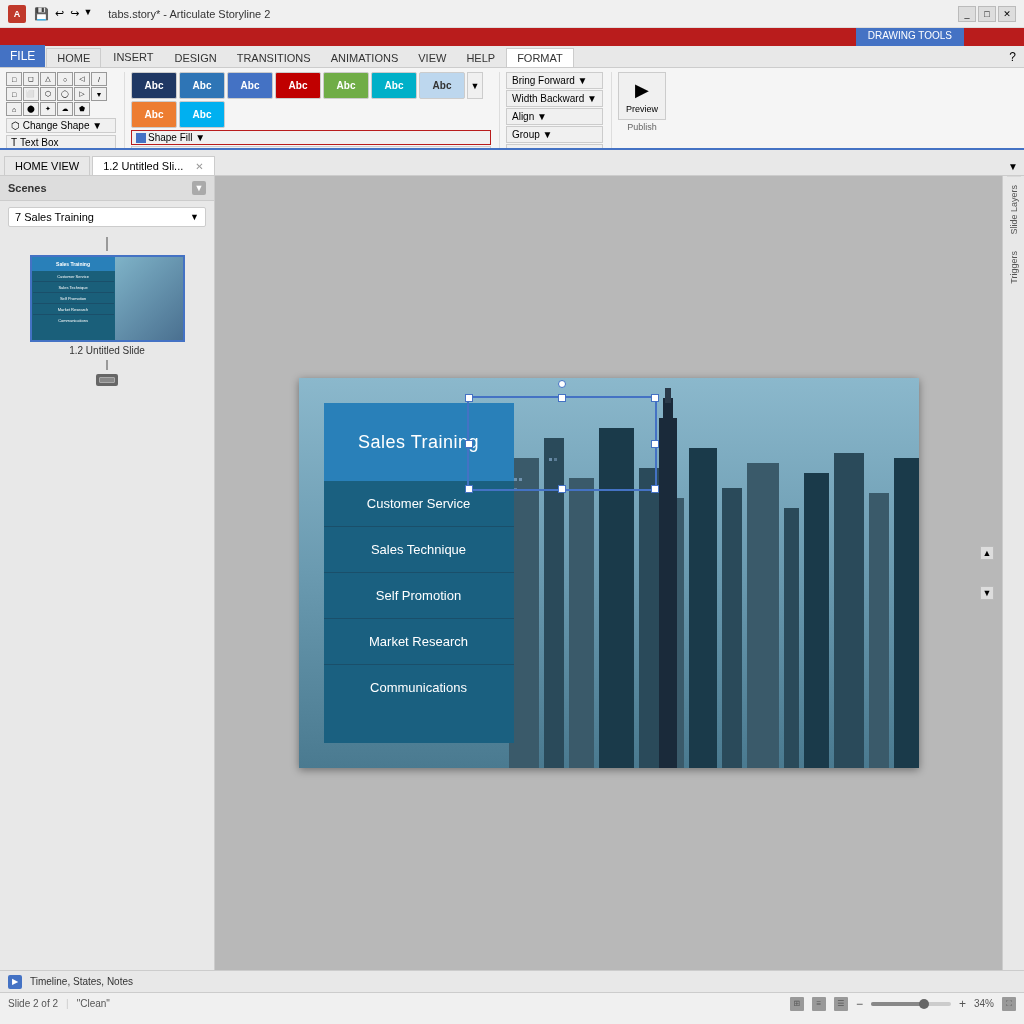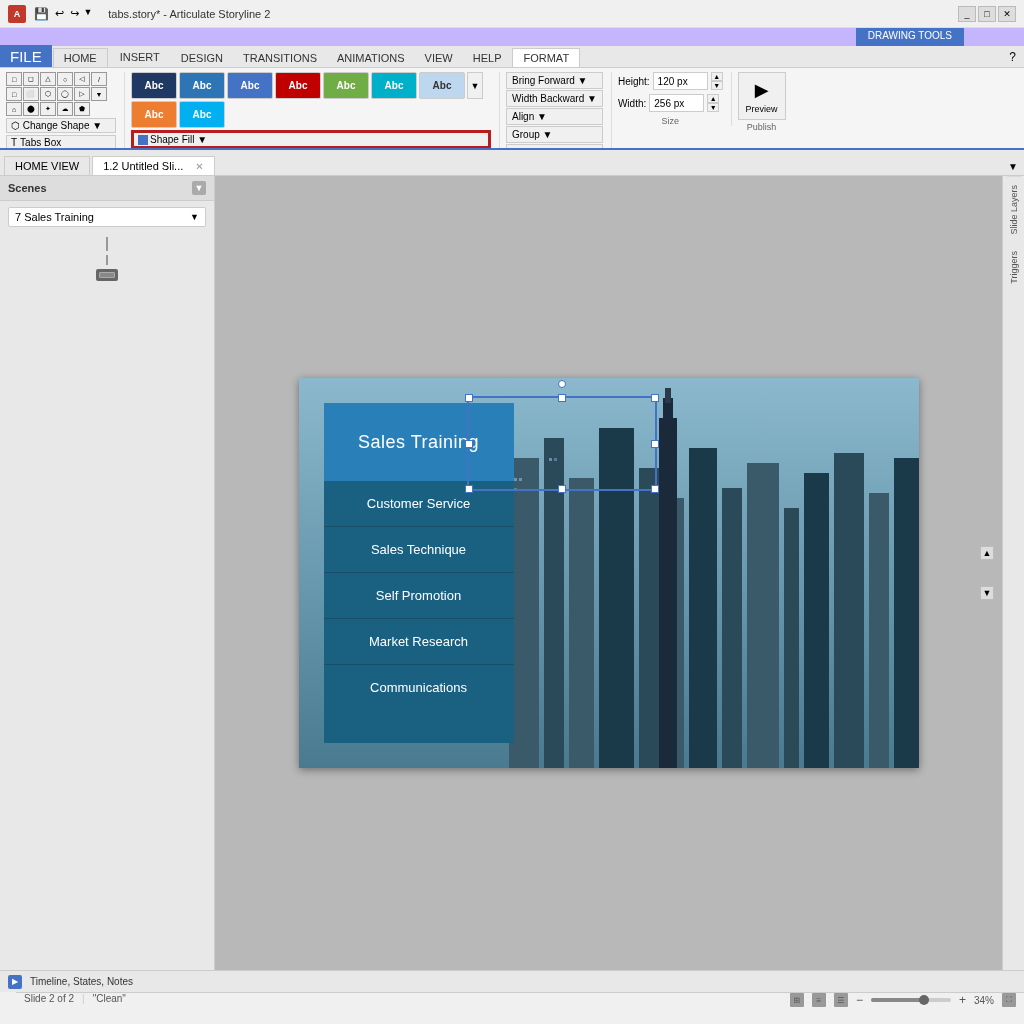--- a/index.html
+++ b/index.html
@@ -19,26 +19,26 @@
       <div style="font-size:9px;cursor:pointer;">▼</div>
     </div>
     <div style="font-size:11px;color:#333;margin-left:16px;">tabs.story* - Articulate Storyline 2</div>
     <div style="margin-left:auto;display:flex;gap:2px;">
       <div style="width:18px;height:16px;background:#ddd;border:1px solid #bbb;display:flex;align-items:center;justify-content:center;font-size:9px;cursor:pointer;">_</div>
       <div style="width:18px;height:16px;background:#ddd;border:1px solid #bbb;display:flex;align-items:center;justify-content:center;font-size:9px;cursor:pointer;">□</div>
       <div style="width:18px;height:16px;background:#ddd;border:1px solid #bbb;display:flex;align-items:center;justify-content:center;font-size:9px;cursor:pointer;">✕</div>
     </div>
   </div>
 
-  <div style="height:18px; background:#c4b5fd; display:flex; justify-content:flex-end; padding-right:60px;">
+  <div style="height:18px; background:#b91c1c; display:flex; justify-content:flex-end; padding-right:60px;">
     <div style="background:#4472c4;color:white;font-size:10px;padding:2px 12px;">DRAWING TOOLS</div>
   </div>
 
   <div style="height:22px;background:#e8e8e8;display:flex;align-items:flex-end;padding-left:0;border-bottom:1px solid #ccc;">
-    <div style="padding:3px 10px;font-size:15px;background:#4472c4;color:white;cursor:pointer;height:22px;display:flex;align-items:center;">FILE</div>
+    <div style="padding:3px 10px;font-size:12px;background:#4472c4;color:white;cursor:pointer;height:22px;display:flex;align-items:center;">FILE</div>
     <div style="padding:3px 10px;font-size:11px;background:#e8e8e8;color:#333;cursor:pointer;border:1px solid #ccc;border-bottom:none;margin-left:1px;">HOME</div>
     <div style="padding:3px 10px;font-size:11px;background:#e8e8e8;color:#333;cursor:pointer;border:1px solid transparent;margin-left:1px;">INSERT</div>
     <div style="padding:3px 10px;font-size:11px;background:#e8e8e8;color:#333;cursor:pointer;">DESIGN</div>
     <div style="padding:3px 10px;font-size:11px;background:#e8e8e8;color:#333;cursor:pointer;">TRANSITIONS</div>
     <div style="padding:3px 10px;font-size:11px;background:#e8e8e8;color:#333;cursor:pointer;">ANIMATIONS</div>
     <div style="padding:3px 10px;font-size:11px;background:#e8e8e8;color:#333;cursor:pointer;">VIEW</div>
     <div style="padding:3px 10px;font-size:11px;background:#e8e8e8;color:#333;cursor:pointer;">HELP</div>
     <div style="padding:3px 10px;font-size:11px;background:white;color:#333;cursor:pointer;border:1px solid #ccc;border-bottom:none;margin-left:1px;font-weight:500;">FORMAT</div>
     <div style="margin-left:auto;padding:3px 8px;font-size:12px;cursor:pointer;">?</div>
   </div>
@@ -68,21 +68,21 @@
         <div style="width:16px;height:14px;border:1px solid #999;background:#f0f0f0;font-size:7px;display:flex;align-items:center;justify-content:center;cursor:pointer;">☁</div>
         <div style="width:16px;height:14px;border:1px solid #999;background:#f0f0f0;font-size:7px;display:flex;align-items:center;justify-content:center;cursor:pointer;">⬟</div>
       </div>
       <div style="display:flex;flex-direction:column;gap:2px;margin-top:2px;">
         <div style="font-size:10px;background:#f0f0f0;border:1px solid #ccc;padding:1px 4px;cursor:pointer;display:flex;align-items:center;gap:3px;white-space:nowrap;">
           <span>⬡</span>
             <span>Change Shape ▼</span>
         </div>
         <div style="font-size:10px;background:#f0f0f0;border:1px solid #ccc;padding:1px 4px;cursor:pointer;display:flex;align-items:center;gap:3px;">
           <span>T</span>
-            <span>Tabs Box</span>
+            <span>Text Box</span>
         </div>
       </div>
 
     </div>
 
     <div style="border-right:1px solid #ddd;padding-right:8px;display:flex;flex-direction:column;">
       <div style="display:flex;gap:2px;flex-wrap:wrap;width:360px;">
         <div style="width:46px;height:27px;background:#1f3864;color:white;font-size:10px;font-weight:bold;display:flex;align-items:center;justify-content:center;border:1px solid #ccc;cursor:pointer;border-radius:2px;">Abc</div>
         <div style="width:46px;height:27px;background:#2e75b6;color:white;font-size:10px;font-weight:bold;display:flex;align-items:center;justify-content:center;border:1px solid #ccc;cursor:pointer;border-radius:2px;">Abc</div>
         <div style="width:46px;height:27px;background:#4472c4;color:white;font-size:10px;font-weight:bold;display:flex;align-items:center;justify-content:center;border:1px solid #ccc;cursor:pointer;border-radius:2px;">Abc</div>
@@ -90,58 +90,39 @@
         <div style="width:46px;height:27px;background:#70ad47;color:white;font-size:10px;font-weight:bold;display:flex;align-items:center;justify-content:center;border:1px solid #ccc;cursor:pointer;border-radius:2px;">Abc</div>
         <div style="width:46px;height:27px;background:#00b0c8;color:white;font-size:10px;font-weight:bold;display:flex;align-items:center;justify-content:center;border:1px solid #ccc;cursor:pointer;border-radius:2px;">Abc</div>
         <div style="width:46px;height:27px;background:#bdd7ee;color:#333;font-size:10px;font-weight:bold;display:flex;align-items:center;justify-content:center;border:1px solid #ccc;cursor:pointer;border-radius:2px;">Abc</div>
         <div style="width:16px;height:27px;background:#f0f0f0;border:1px solid #ccc;display:flex;align-items:center;justify-content:center;font-size:9px;cursor:pointer;">▼</div>
       </div>
       <div style="display:flex;gap:2px;flex-wrap:wrap;width:360px;margin-top:2px;">
         <div style="width:46px;height:27px;background:#ed7d31;color:white;font-size:10px;font-weight:bold;display:flex;align-items:center;justify-content:center;border:1px solid #ccc;cursor:pointer;border-radius:2px;">Abc</div>
         <div style="width:46px;height:27px;background:#00b0f0;color:white;font-size:10px;font-weight:bold;display:flex;align-items:center;justify-content:center;border:1px solid #ccc;cursor:pointer;border-radius:2px;">Abc</div>
       </div>
       <div style="display:flex;flex-direction:column;gap:1px;margin-top:2px;">
-        <div style="font-size:10px;background:#f0f0f0;border:3px solid #b91c1c;padding:1px 4px;cursor:pointer;display:flex;align-items:center;gap:2px;">
+        <div style="font-size:10px;background:#f0f0f0;border:1px solid #b91c1c;padding:1px 4px;cursor:pointer;display:flex;align-items:center;gap:2px;">
           <span style="width:10px;height:10px;background:#4472c4;display:inline-block;"></span>
           <span>Shape Fill ▼</span>
         </div>
         <div style="font-size:10px;background:#f0f0f0;border:1px solid #ccc;padding:1px 4px;cursor:pointer;">Shape Outline ▼</div>
 
       </div>
 
     </div>
 
     <div style="border-right:1px solid #ddd;padding-right:8px;display:flex;flex-direction:column;gap:1px;">
       <div style="font-size:10px;background:#f0f0f0;border:1px solid #ccc;padding:2px 5px;cursor:pointer;white-space:nowrap;">Bring Forward ▼</div>
       <div style="font-size:10px;background:#f0f0f0;border:1px solid #ccc;padding:2px 5px;cursor:pointer;white-space:nowrap;">Width Backward ▼</div>
       <div style="font-size:10px;background:#f0f0f0;border:1px solid #ccc;padding:2px 5px;cursor:pointer;">Align ▼</div>
       <div style="font-size:10px;background:#f0f0f0;border:1px solid #ccc;padding:2px 5px;cursor:pointer;">Group ▼</div>
       <div style="font-size:10px;background:#f0f0f0;border:1px solid #ccc;padding:2px 5px;cursor:pointer;">Rotate ▼</div>
 
     </div>
 
-    <div style="border-right:1px solid #ddd;padding-right:8px;display:flex;flex-direction:column;gap:4px;">
-      <div style="display:flex;align-items:center;gap:3px;font-size:10px;">
-        <span>Height:</span>
-        <input type="text" style="width: 55px; height: 18px; border: 1px solid rgb(204, 204, 204); font-size: 10px; padding: 1px 4px;" value="120 px">
-        <div style="display:flex;flex-direction:column;gap:0;">
-          <div style="width:12px;height:9px;background:#f0f0f0;border:1px solid #ccc;font-size:7px;display:flex;align-items:center;justify-content:center;cursor:pointer;">▲</div>
-          <div style="width:12px;height:9px;background:#f0f0f0;border:1px solid #ccc;font-size:7px;display:flex;align-items:center;justify-content:center;cursor:pointer;">▼</div>
-        </div>
-      </div>
-      <div style="display:flex;align-items:center;gap:3px;font-size:10px;">
-        <span>Width:</span>
-        <input type="text" style="width: 55px; height: 18px; border: 1px solid rgb(204, 204, 204); font-size: 10px; padding: 1px 4px;" value="256 px">
-        <div style="display:flex;flex-direction:column;">
-          <div style="width:12px;height:9px;background:#f0f0f0;border:1px solid #ccc;font-size:7px;display:flex;align-items:center;justify-content:center;cursor:pointer;">▲</div>
-          <div style="width:12px;height:9px;background:#f0f0f0;border:1px solid #ccc;font-size:7px;display:flex;align-items:center;justify-content:center;cursor:pointer;">▼</div>
-        </div>
-      </div>
-      <div style="font-size:9px;color:#666;text-align:center;">Size</div>
-    </div>
 
     <div style="display:flex;flex-direction:column;align-items:center;gap:2px;">
       <div style="width:48px;height:48px;background:#f0f0f0;border:1px solid #ccc;display:flex;flex-direction:column;align-items:center;justify-content:center;cursor:pointer;gap:2px;">
         <div style="width:24px;height:24px;background:#f0f0f0;display:flex;align-items:center;justify-content:center;font-size:18px;">▶</div>
         <span style="font-size:9px;">Preview</span>
       </div>
       <div style="font-size:9px;color:#666;">Publish</div>
     </div>
 
   </div>
@@ -167,20 +148,38 @@
       <div style="display:flex;align-items:center;justify-content:space-between;margin:6px 8px;background:white;border:1px solid #ccc;padding:3px 6px;cursor:pointer;border-radius:2px;">
         <span style="font-size:11px;">7 Sales Training</span>
         <span style="font-size:9px;">▼</span>
       </div>
 
       <div style="padding:4px 8px;display:flex;flex-direction:column;align-items:center;gap:4px;">
 
 
         <div style="width:2px;height:14px;background:#999;"></div>
 
+        <div style="display:flex;flex-direction:column;align-items:center;gap:3px;cursor:pointer;">
+          <div style="width:155px;height:87px;border:2px solid #4472c4;overflow:hidden;position:relative;cursor:pointer;background:#aac0cc;">
+
+            <div style="position:absolute;left:0;top:0;width:55%;height:100%;background:#1a5f7a;">
+              <div style="background:#2980b9;color:white;font-size:5px;padding:4px 2px;text-align:center;font-weight:bold;">Sales Training</div>
+              <div style="display:flex;flex-direction:column;gap:1px;padding:1px;">
+                <div style="background:#1a5f7a;border-bottom:1px solid #1a4f6a;color:white;font-size:4px;padding:2px;text-align:center;">Customer Service</div>
+                <div style="background:#1a5f7a;border-bottom:1px solid #1a4f6a;color:white;font-size:4px;padding:2px;text-align:center;">Sales Technique</div>
+                <div style="background:#1a5f7a;border-bottom:1px solid #1a4f6a;color:white;font-size:4px;padding:2px;text-align:center;">Self Promotion</div>
+                <div style="background:#1a5f7a;border-bottom:1px solid #1a4f6a;color:white;font-size:4px;padding:2px;text-align:center;">Market Research</div>
+                <div style="background:#1a5f7a;color:white;font-size:4px;padding:2px;text-align:center;">Communications</div>
+              </div>
+            </div>
+
+            <div style="position:absolute;right:0;top:0;width:45%;height:100%;background:linear-gradient(135deg,#7fb3c8,#4a7090);"></div>
+          </div>
+          <div style="font-size:10px;color:#333;text-align:center;">1.2 Untitled Slide</div>
+        </div>
 
         <div style="width:2px;height:10px;background:#999;"></div>
         <div style="width:22px;height:12px;background:#666;border-radius:2px;display:flex;align-items:center;justify-content:center;">
           <div style="width:16px;height:6px;border:1px solid #aaa;border-radius:1px;background:#888;"></div>
         </div>
 
       </div>
     </div>
 
     <div style="flex:1;background:#b8b8b8;display:flex;align-items:center;justify-content:center;position:relative;overflow:hidden;">
@@ -276,21 +275,21 @@
       <div style="writing-mode:vertical-rl;font-size:9px;color:#555;transform:rotate(180deg);white-space:nowrap;padding:8px 2px;cursor:pointer;">Triggers</div>
     </div>
 
   </div>
 
   <div style="height:22px;background:#e8e8e8;border-top:1px solid #ccc;display:flex;align-items:center;padding:0 8px;gap:8px;">
     <div style="width:14px;height:14px;background:#4472c4;border-radius:2px;display:flex;align-items:center;justify-content:center;color:white;font-size:8px;">▶</div>
     <div style="font-size:10px;color:#333;cursor:pointer;">Timeline, States, Notes</div>
   </div>
 
-  <div style="height:22px;background:#f0f0f0;border-top:1px solid #ccc;display:flex;align-items:flex-start;padding:0 8px;font-size:10px;color:#555;margin-left:16px;">
+  <div style="height:22px;background:#f0f0f0;border-top:1px solid #ccc;display:flex;align-items:center;padding:0 8px;font-size:10px;color:#555;">
     <span>Slide 2 of 2</span>
     <span style="margin:0 8px;color:#ccc;">|</span>
     <span>"Clean"</span>
     <div style="margin-left:auto;display:flex;align-items:center;gap:8px;">
 
       <div style="width:14px;height:14px;background:#999;border-radius:1px;cursor:pointer;display:flex;align-items:center;justify-content:center;font-size:8px;">⊞</div>
       <div style="width:14px;height:14px;background:#999;border-radius:1px;cursor:pointer;display:flex;align-items:center;justify-content:center;font-size:8px;">≡</div>
       <div style="width:14px;height:14px;background:#999;border-radius:1px;cursor:pointer;display:flex;align-items:center;justify-content:center;font-size:8px;">☰</div>
 
       <div style="font-size:12px;cursor:pointer;color:#555;">−</div>

